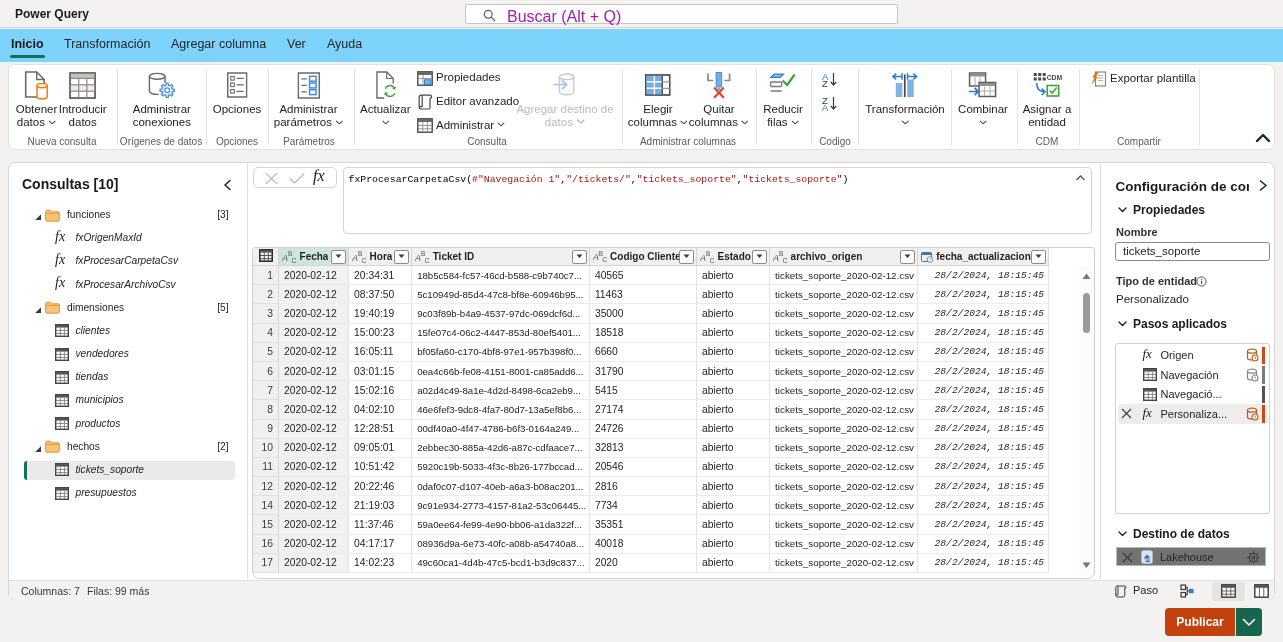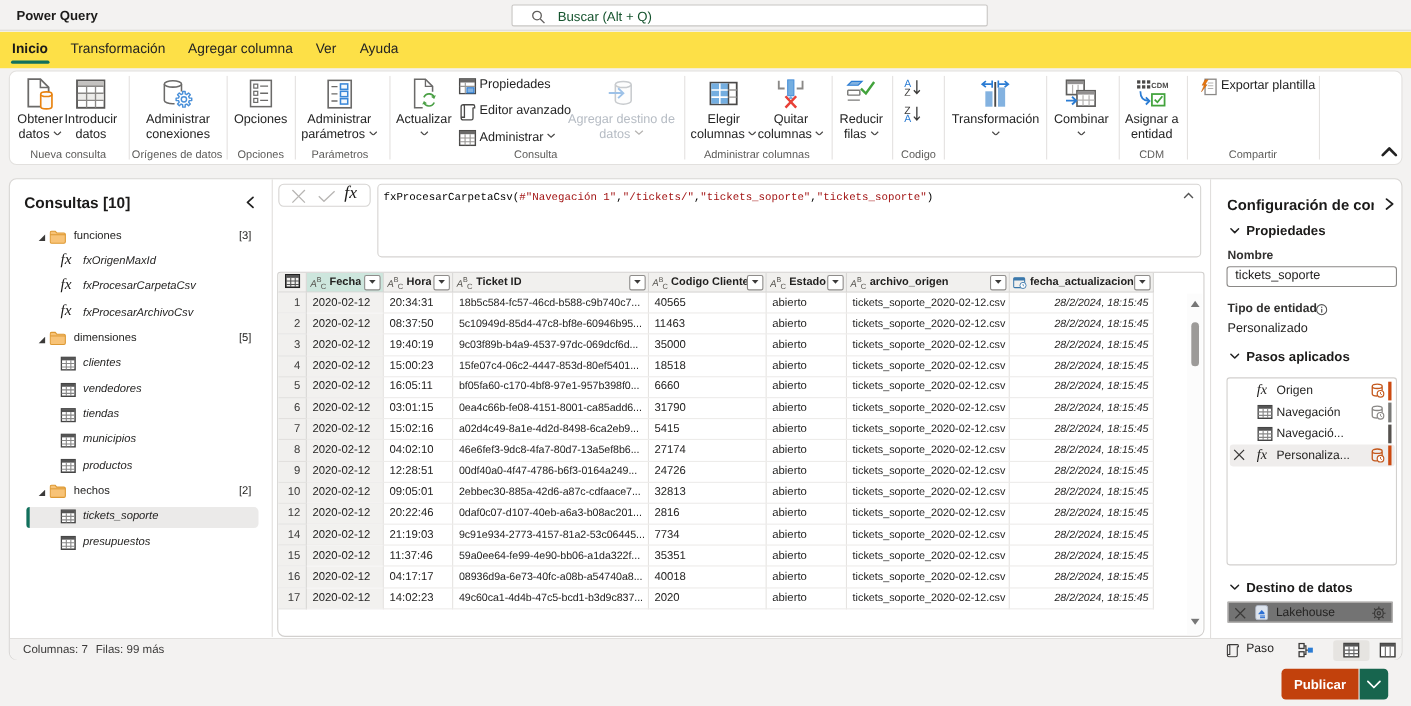--- a/index.html
+++ b/index.html
@@ -4,24 +4,24 @@
 <style>
   * { margin:0; padding:0; box-sizing:border-box; }
   html,body { width:1283px; height:642px; overflow:hidden; }
   body { font-family:"Liberation Sans", sans-serif; background:#f3f2f1; color:#252423; position:relative; }
   .abs { position:absolute; }
 
   
   #titlebar { position:absolute; left:0; top:0; width:1283px; height:28px; background:#f3f2f1; border-bottom:1px solid #dcdad8; }
   #titlebar .title { position:absolute; left:15px; top:7px; font-size:12px; font-weight:bold; color:#1b1a19; }
   #searchbox { position:absolute; left:465px; top:4px; width:433px; height:20px; background:#fff; border:1px solid #c8c6c4; border-radius:2px; }
-  #searchbox .ph { position:absolute; left:41px; top:3px; font-size:12px; color:#14532d; }
+  #searchbox .ph { position:absolute; left:41px; top:3px; font-size:16px; color:#a21caf; }
 
   
-  #menubar { position:absolute; left:0; top:29px; width:1283px; height:33px; background:#fde047; }
+  #menubar { position:absolute; left:0; top:29px; width:1283px; height:33px; background:#7dd3fc; }
   .tab { position:absolute; top:8px; font-size:12.5px; color:#252423; }
   .tab.active { font-weight:bold; color:#1b1a19; }
   .tab.active::after { content:""; position:absolute; left:-1px; right:-1px; bottom:-6.5px; height:2.5px; background:#11705c; border-radius:2px; }
 
   
   #ribbon { position:absolute; left:8px; top:64px; width:1267px; height:86px; background:#fff; border:1px solid #e2e0de; border-radius:7px; }
   .rsep { position:absolute; top:4px; height:76px; width:1px; background:#e4e2e0; }
   .rlabel { position:absolute; top:71px; font-size:10px; color:#5c5b59; text-align:center; transform:translateX(-50%); white-space:nowrap; }
   .rbtn { position:absolute; text-align:center; transform:translateX(-50%); white-space:nowrap; }
   .icw { height:28px; display:flex; align-items:center; justify-content:center; margin-bottom:3.5px; }
@@ -61,21 +61,21 @@
   tr.hdr th { background:#f1f0ee; border:1px solid #d8d6d4; border-top:none; font-size:10.5px; }
   tr.hdr th:first-child { border-left:none; }
   tr.hdr th.mint { background:#cde6dd; }
   .hwrap { display:flex; align-items:center; height:17px; padding:0 2px 0 3px; }
   .hname { font-weight:bold; font-size:10px; color:#201f1e; margin-left:2.5px; flex:0 1 auto; overflow:hidden; }
   .hsp { flex:1 1 auto; }
   .ddbtn { flex:0 0 auto; width:15px; height:14px; background:#fff; border:1px solid #8e8c8a; border-radius:2px; display:flex; align-items:center; justify-content:center; }
   tr.r { height:19.2px; }
   tr.r td { border-right:1px solid #e6e4e2; border-bottom:1px solid #edecea; font-size:10.3px; color:#252423; padding-left:5px; }
   tr.r td.num { background:#f1f0ee; color:#3b3a39; text-align:right; padding:0 5px 0 0; border-right:1px solid #d8d6d4; border-bottom:1px solid #e2e0de; }
-  tr.r td.ita { font-style:italic; text-align:right; padding:0 4px 0 0; font-size:9.6px; }
+  tr.r td.ita { font-style:italic; text-align:right; padding:0 4px 0 0; font-size:9.6px;font-family:Liberation Mono, monospace; }
   tr.r td.tid { font-size:9.7px; letter-spacing:-0.05px; }
   tr.r td.tarch { font-size:9.8px; }
   tr.r td.fsel { background:#f2f1ef; }
   
   #vscroll { position:absolute; right:1px; top:19px; width:14px; height:310px; background:#fcfcfc; }
   #vthumb { position:absolute; left:3.5px; top:26px; width:7px; height:40px; background:#9d9b99; border-radius:4px; }
 
   
   #rightpanel { position:absolute; left:1090.5px; top:0; width:176px; height:416.5px; border-left:1px solid #e1dfdd; }
   #rp-title { position:absolute; left:15px; top:16px; font-size:13.5px; font-weight:bold; color:#1b1a19; width:133px; overflow:hidden; white-space:nowrap; }
@@ -778,20 +778,30 @@
             <td class="num">10</td>
             <td class="fsel">2020-02-12</td>
             <td>09:05:01</td>
             <td class="tid">2ebbec30-885a-42d6-a87c-cdfaace7...</td>
             <td>32813</td>
             <td>abierto</td>
             <td class="tarch">tickets_soporte_2020-02-12.csv</td>
             <td class="ita">28/2/2024, 18:15:45</td>
           </tr>
           <tr class="r">
+            <td class="num">11</td>
+            <td class="fsel">2020-02-12</td>
+            <td>10:51:42</td>
+            <td class="tid">5920c19b-5033-4f3c-8b26-177bccad...</td>
+            <td>20546</td>
+            <td>abierto</td>
+            <td class="tarch">tickets_soporte_2020-02-12.csv</td>
+            <td class="ita">28/2/2024, 18:15:45</td>
+          </tr>
+          <tr class="r">
             <td class="num">12</td>
             <td class="fsel">2020-02-12</td>
             <td>20:22:46</td>
             <td class="tid">0daf0c07-d107-40eb-a6a3-b08ac201...</td>
             <td>2816</td>
             <td>abierto</td>
             <td class="tarch">tickets_soporte_2020-02-12.csv</td>
             <td class="ita">28/2/2024, 18:15:45</td>
           </tr>
           <tr class="r">

